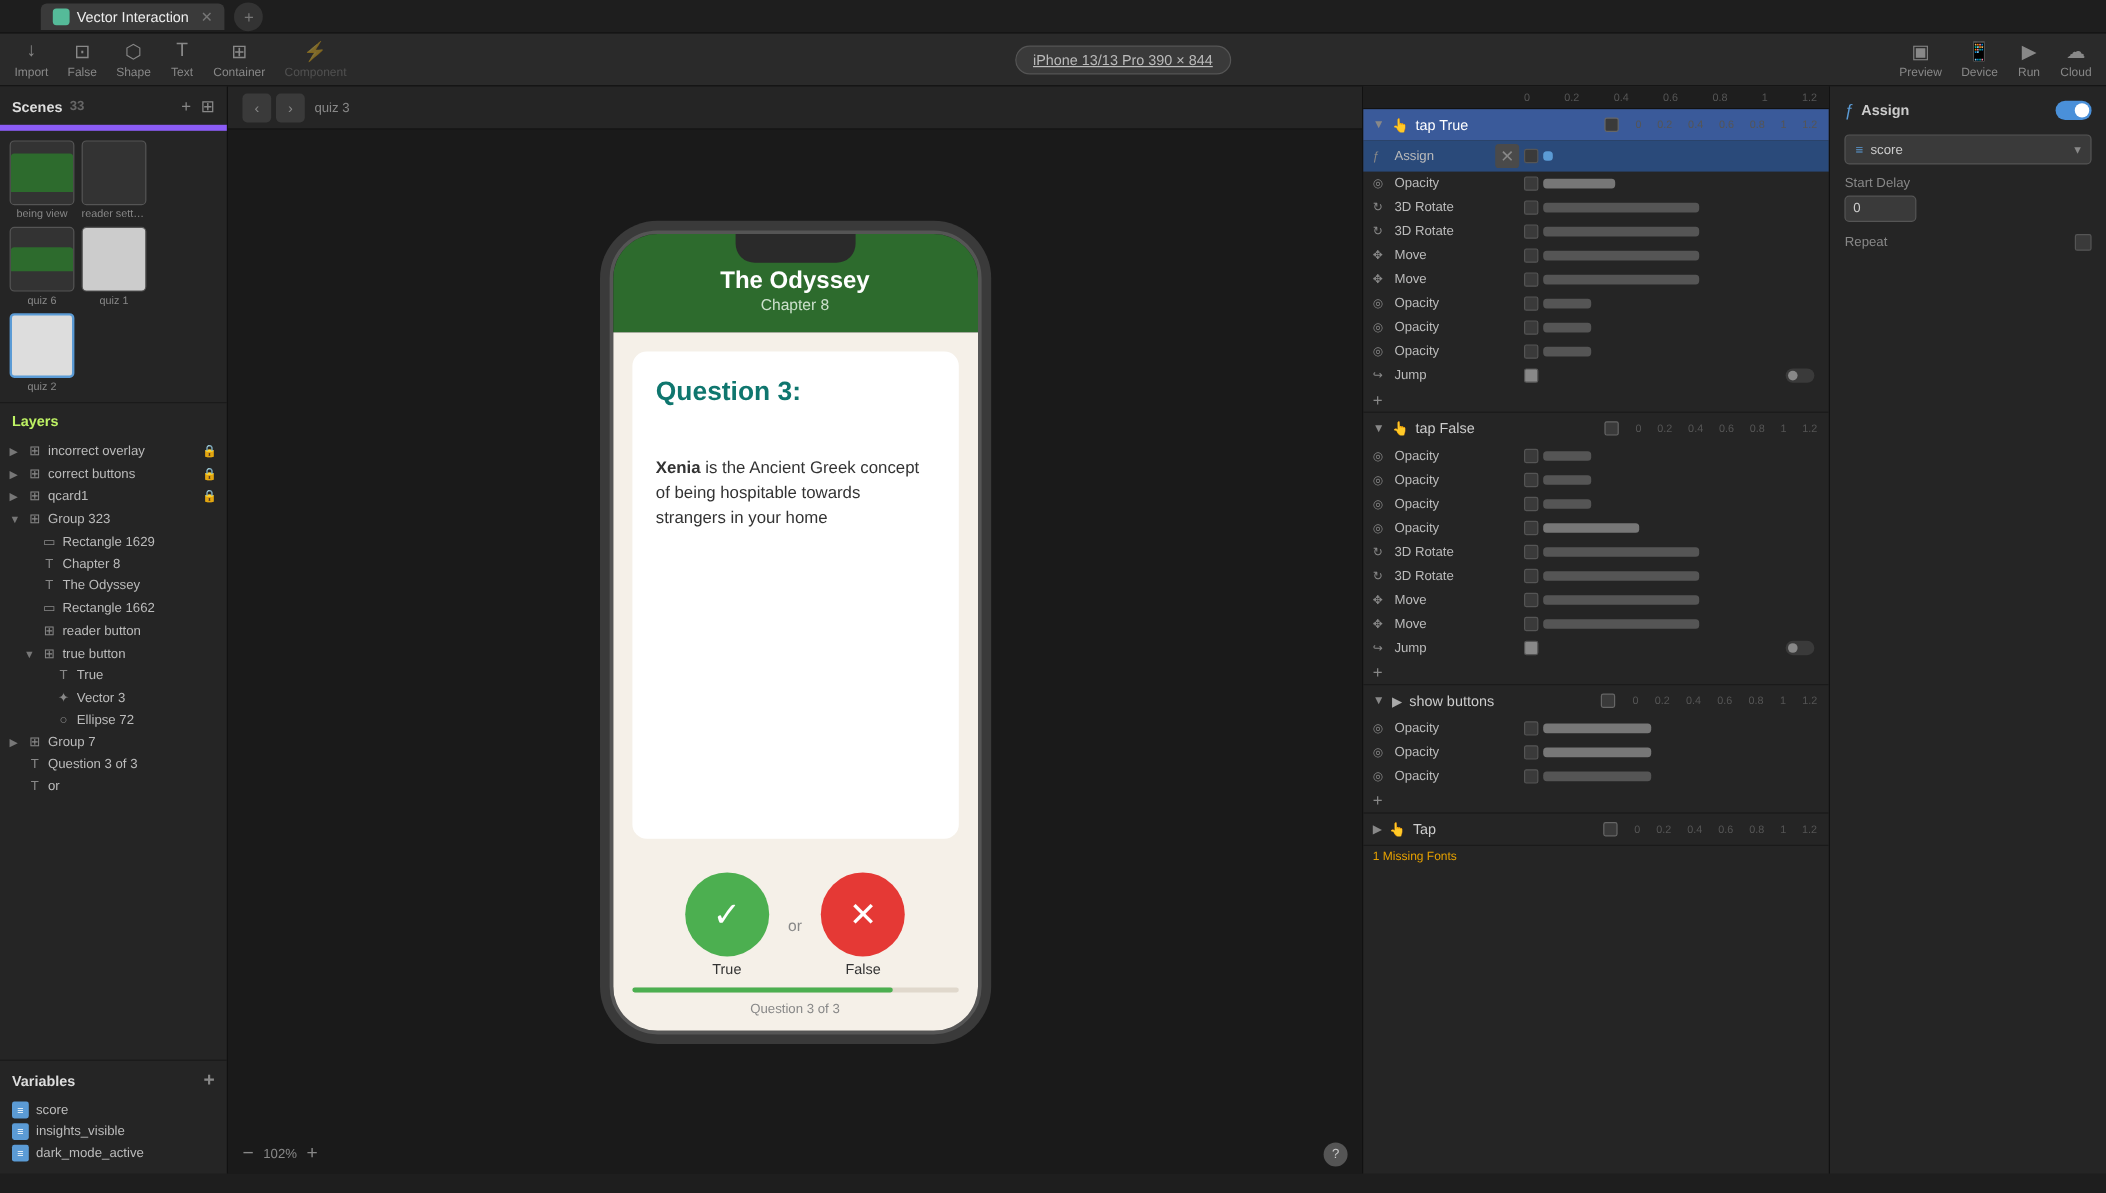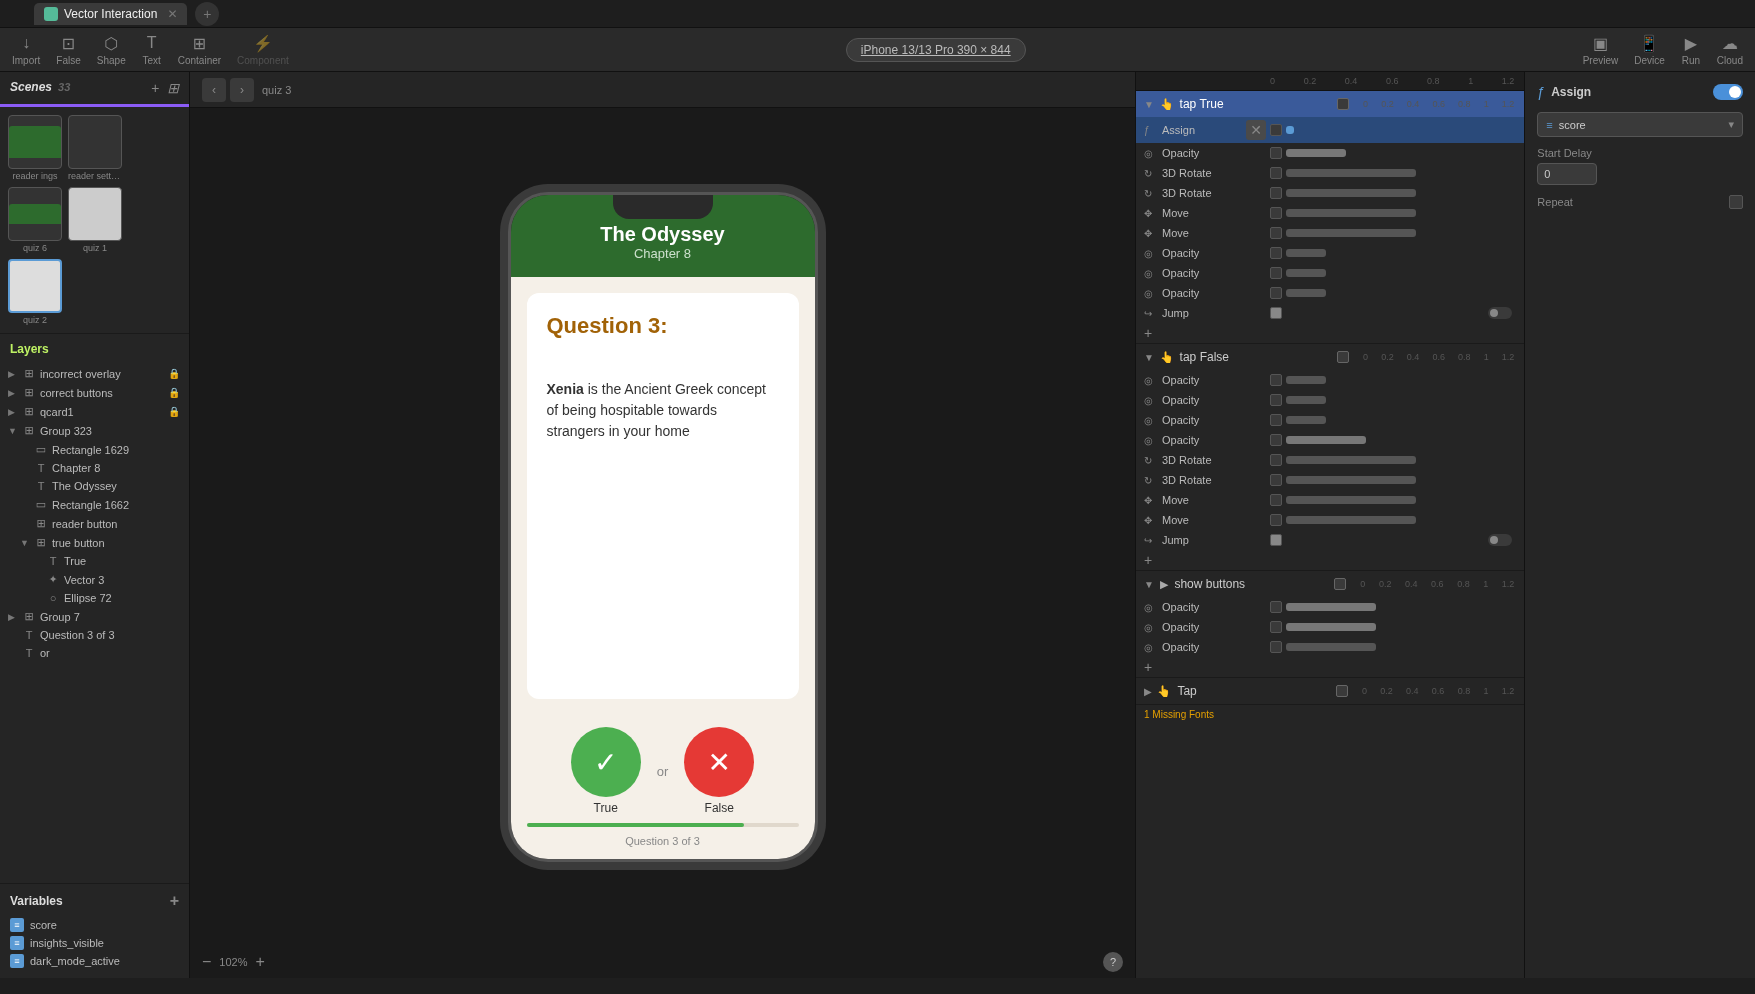--- a/index.html
+++ b/index.html
@@ -14,21 +14,21 @@
     .tool-item { display: flex; flex-direction: column; align-items: center; font-size: 10px; color: #888; cursor: pointer; gap: 2px; }
     .tool-icon { width: 20px; height: 20px; display: flex; align-items: center; justify-content: center; font-size: 16px; }
 
     
     #main { display: flex; height: calc(994px - 88px); }
 
     
     #left-panel { width: 190px; background: #252525; border-right: 1px solid #111; display: flex; flex-direction: column; }
 
     
-    #scenes-header { padding: 8px 10px; display: flex; align-items: flex-start; justify-content: space-between; border-bottom: 3px solid #8b5cf6; font-style: italic; }
+    #scenes-header { padding: 8px 10px; display: flex; align-items: flex-end; justify-content: space-between; border-bottom: 5px solid #8b5cf6; }
     #scenes-header-left { display: flex; align-items: center; gap: 6px; font-size: 12px; font-weight: 600; color: #ddd; }
     #scenes-header-right { display: flex; gap: 8px; }
     .scene-action-btn { color: #888; cursor: pointer; font-size: 14px; }
     #scenes-grid { display: flex; flex-wrap: wrap; gap: 6px; padding: 8px; border-bottom: 1px solid #1a1a1a; }
     .scene-thumb { width: 54px; cursor: pointer; }
     .scene-thumb-img { width: 54px; height: 54px; background: #3a3a3a; border-radius: 4px; border: 1px solid #555; display: flex; align-items: center; justify-content: center; overflow: hidden; }
     .scene-thumb-img.active { border-color: #5b9bd5; }
     .scene-label { font-size: 9px; color: #888; text-align: center; margin-top: 2px; white-space: nowrap; overflow: hidden; text-overflow: ellipsis; }
 
     
@@ -65,21 +65,21 @@
     .help-btn { margin-left: auto; width: 20px; height: 20px; border-radius: 50%; background: #555; display: flex; align-items: center; justify-content: center; font-size: 11px; color: #ccc; cursor: pointer; }
 
     
     #phone { width: 310px; height: 670px; background: #2a2a2a; border-radius: 40px; border: 3px solid #555; overflow: hidden; display: flex; flex-direction: column; position: relative; box-shadow: 0 0 0 8px #3a3a3a; }
     #phone-notch { position: absolute; top: 0; left: 50%; transform: translateX(-50%); width: 100px; height: 24px; background: #2a2a2a; border-radius: 0 0 16px 16px; z-index: 10; }
     #phone-header { background: #2d6b2d; padding: 28px 16px 16px; text-align: center; }
     #phone-header-title { font-size: 20px; font-weight: 700; color: #fff; }
     #phone-header-sub { font-size: 13px; color: #cce0cc; }
     #phone-body { flex: 1; background: #f5f0e8; padding: 16px; display: flex; flex-direction: column; }
     #question-card { background: #fff; border-radius: 12px; padding: 20px; flex: 1; }
-    #question-title { font-size: 22px; font-weight: 700; color: #a16207; margin-bottom: 12px; }
+    #question-title { font-size: 22px; font-weight: 700; color: #0f766e; margin-bottom: 12px; }
     #question-body { font-size: 14px; color: #333; line-height: 1.5; margin-top: 40px; }
     #question-body strong { font-weight: 700; }
     #phone-footer { background: #f5f0e8; padding: 12px 16px; }
     #true-false-row { display: flex; align-items: center; justify-content: center; gap: 16px; margin-bottom: 8px; }
     .tf-btn { width: 70px; height: 70px; border-radius: 50%; display: flex; align-items: center; justify-content: center; font-size: 28px; color: #fff; cursor: pointer; }
     .tf-true { background: #4caf50; }
     .tf-false { background: #e53935; }
     .or-text { font-size: 13px; color: #888; }
     .tf-label { font-size: 12px; color: #333; text-align: center; margin-top: 4px; }
     #progress-bar { height: 4px; background: #e0d8cc; border-radius: 2px; margin: 8px 0; }
@@ -204,21 +204,21 @@
       <div id="scenes-header-right">
         <span class="scene-action-btn">+</span>
         <span class="scene-action-btn">⊞</span>
       </div>
     </div>
     <div id="scenes-grid">
       <div class="scene-thumb">
         <div class="scene-thumb-img scene-preview-dark">
             <div style="width:100%;height:60%;background:#2d6b2d;border-radius:3px 3px 0 0;"></div>
           </div>
-        <div class="scene-label">reader ings</div>
+        <div class="scene-label">being view</div>
       </div>
       <div class="scene-thumb">
         <div class="scene-thumb-img scene-preview-dark"></div>
         <div class="scene-label">reader sett ings</div>
       </div>
       <div class="scene-thumb">
         <div class="scene-thumb-img scene-preview-dark">
             <div style="width:100%;height:40%;background:#2d6b2d;border-radius:3px 3px 0 0;"></div>
           </div>
         <div class="scene-label">quiz 6</div>

